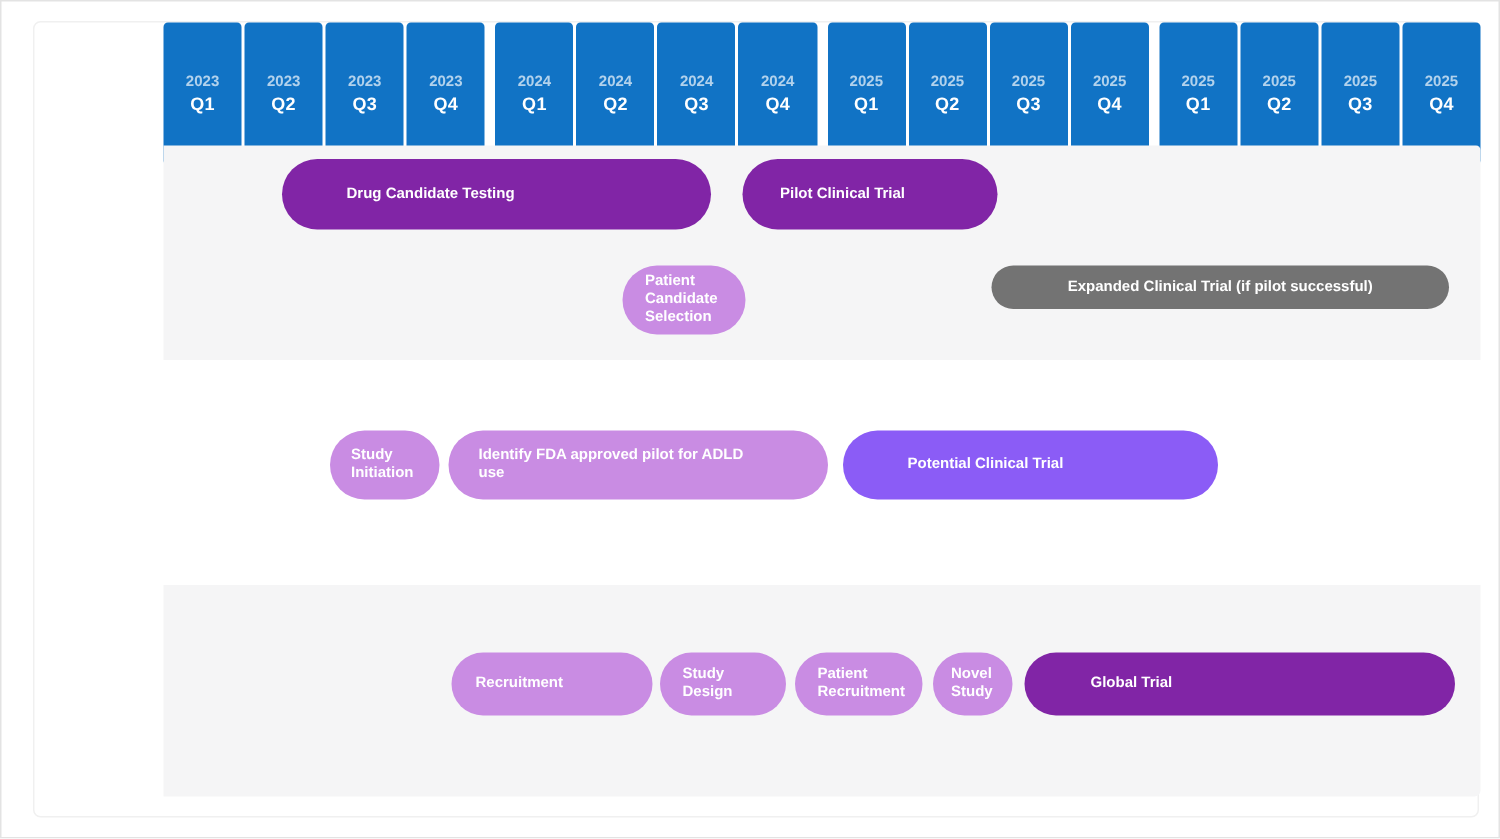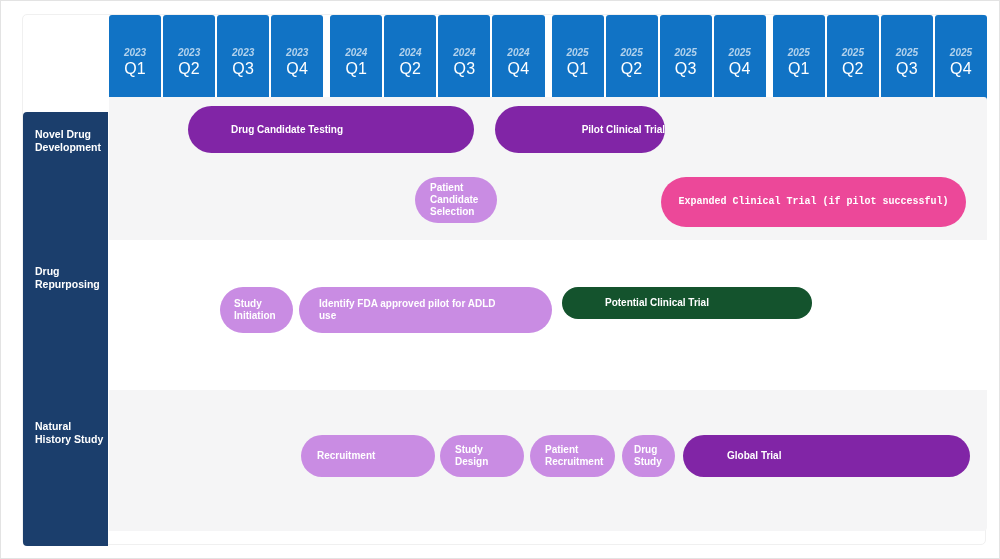--- a/index.html
+++ b/index.html
@@ -12,22 +12,22 @@
     position:absolute; left:21px; top:13px; width:964px; height:531px;
     box-sizing:border-box; border:1px solid #f0f0f0; border-radius:5px; background:#fff;
   }
   
   .header{position:absolute; left:86px; top:0; width:878px; height:95px; display:flex; gap:7px;}
   .ygroup{flex:1; display:flex; gap:2px;}
   .qcell{
     flex:1; background:#1173c5; border-radius:3px; color:#fff;
     display:flex; flex-direction:column; align-items:center; justify-content:center;
   }
-  .qcell .yr{font-size:10px; font-weight:700; color:rgba(255,255,255,0.68); margin-bottom:2px;font-style:italic;}
-  .qcell .q{font-size:16px; font-weight:400; letter-spacing:.2px;}
+  .qcell .yr{font-size:10px; font-weight:700; color:rgba(255,255,255,0.68); margin-bottom:2px;}
+  .qcell .q{font-size:12px; font-weight:700; letter-spacing:.2px;}
   
   .sidebar{
     position:absolute; left:0; top:97px; width:85px; height:434px;
     background:#1b3e6c; border-radius:4px 0 0 4px;
   }
   .row-label{
     position:absolute; left:12px; width:72px; color:#fff;
     font-size:10.5px; font-weight:700; line-height:12.5px;
   }
   .rl1{top:16px;} .rl2{top:153px;} .rl3{top:308px;}
@@ -120,68 +120,63 @@
             <div class="yr">2025</div>
             <div class="q">Q3</div>
           </div>
           <div class="qcell" style="background: rgb(17, 115, 197);">
             <div class="yr">2025</div>
             <div class="q">Q4</div>
           </div>
         </div>
       </div>
 
-    <div class="sidebar">
-      <div class="row-label rl1">Novel Drug Development</div>
-      <div class="row-label rl2">Drug Repurposing</div>
-      <div class="row-label rl3">Natural History Study</div>
-    </div>
 
     <div class="rows" id="rows">
       <div class="band band1"></div>
       <div class="band band2"></div>
       <div class="band band3"></div>
     <div class="bar" style="left: 79px; top: 9px; width: 286px; height: 47px; background: rgb(129, 37, 166); color: rgb(255, 255, 255); padding-left: 43px;">
           <span class="lbl">Drug Candidate Testing</span>
         </div>
-        <div class="bar" style="left: 386px; top: 9px; width: 170px; height: 47px; background: rgb(129, 37, 166); color: rgb(255, 255, 255); padding-left: 25px; justify-content: flex-end;">
+        <div class="bar" style="left: 386px; top: 9px; width: 170px; height: 47px; background: rgb(129, 37, 166); color: rgb(255, 255, 255); padding-left: 25px;">
           <span class="lbl">Pilot Clinical Trial</span>
         </div>
         <div class="bar" style="left: 306px; top: 80px; width: 82px; height: 46px; background: rgb(201, 140, 227); color: rgb(255, 255, 255); padding-left: 15px;">
           <span class="lbl">Patient
 Candidate
 Selection</span>
         </div>
-        <div class="bar center" style="left: 552px; top: 80px; width: 305px; height: 50px; background: #ec4899; color: rgb(255, 255, 255); font-family: Liberation Mono, monospace;">
+        <div class="bar center" style="left: 552px; top: 80px; width: 305px; height: 29px; background: #737373; color: rgb(255, 255, 255);">
           <span class="lbl">Expanded Clinical Trial (if pilot successful)</span>
         </div>
         <div class="bar" style="left: 111px; top: 190px; width: 73px; height: 46px; background: rgb(201, 140, 227); color: rgb(255, 255, 255); padding-left: 14px;">
           <span class="lbl">Study
 Initiation</span>
         </div>
         <div class="bar" style="left: 190px; top: 190px; width: 253px; height: 46px; background: rgb(201, 140, 227); color: rgb(255, 255, 255); padding-left: 20px;">
           <span class="lbl">Identify FDA approved pilot for ADLD
 use</span>
         </div>
-        <div class="bar" style="left: 453px; top: 190px; width: 250px; height: 32px; background: #14532d; color: rgb(255, 255, 255); padding-left: 43px;">
+        <div class="bar" style="left: 453px; top: 190px; width: 250px; height: 46px; background: #8b5cf6; color: rgb(255, 255, 255); padding-left: 43px;">
           <span class="lbl">Potential Clinical Trial</span>
         </div>
         <div class="bar" style="left: 192px; top: 338px; width: 134px; height: 42px; background: rgb(201, 140, 227); color: rgb(255, 255, 255); padding-left: 16px;">
           <span class="lbl">Recruitment</span>
         </div>
         <div class="bar" style="left: 331px; top: 338px; width: 84px; height: 42px; background: rgb(201, 140, 227); color: rgb(255, 255, 255); padding-left: 15px;">
           <span class="lbl">Study
 Design</span>
         </div>
         <div class="bar" style="left: 421px; top: 338px; width: 85px; height: 42px; background: rgb(201, 140, 227); color: rgb(255, 255, 255); padding-left: 15px;">
           <span class="lbl">Patient
 Recruitment</span>
         </div>
         <div class="bar" style="left: 513px; top: 338px; width: 53px; height: 42px; background: rgb(201, 140, 227); color: rgb(255, 255, 255); padding-left: 12px;">
-          <span class="lbl">Drug
+          <span class="lbl">Novel
 Study</span>
         </div>
         <div class="bar" style="left: 574px; top: 338px; width: 287px; height: 42px; background: rgb(129, 37, 166); color: rgb(255, 255, 255); padding-left: 44px;">
           <span class="lbl">Global Trial</span>
         </div>
       </div>
 
   </div>
 </div>
 

